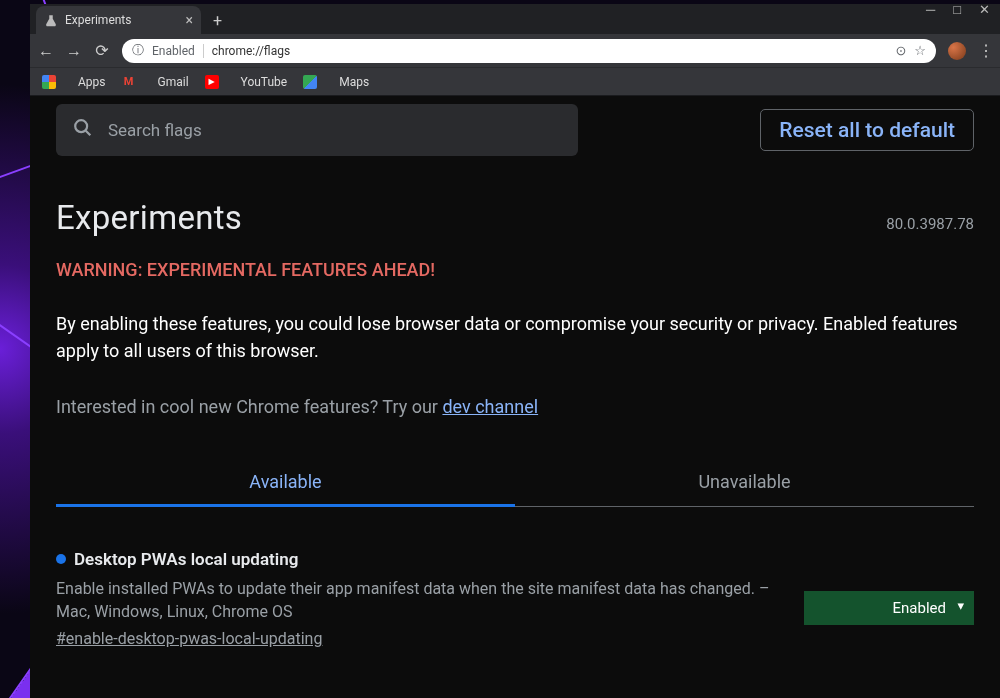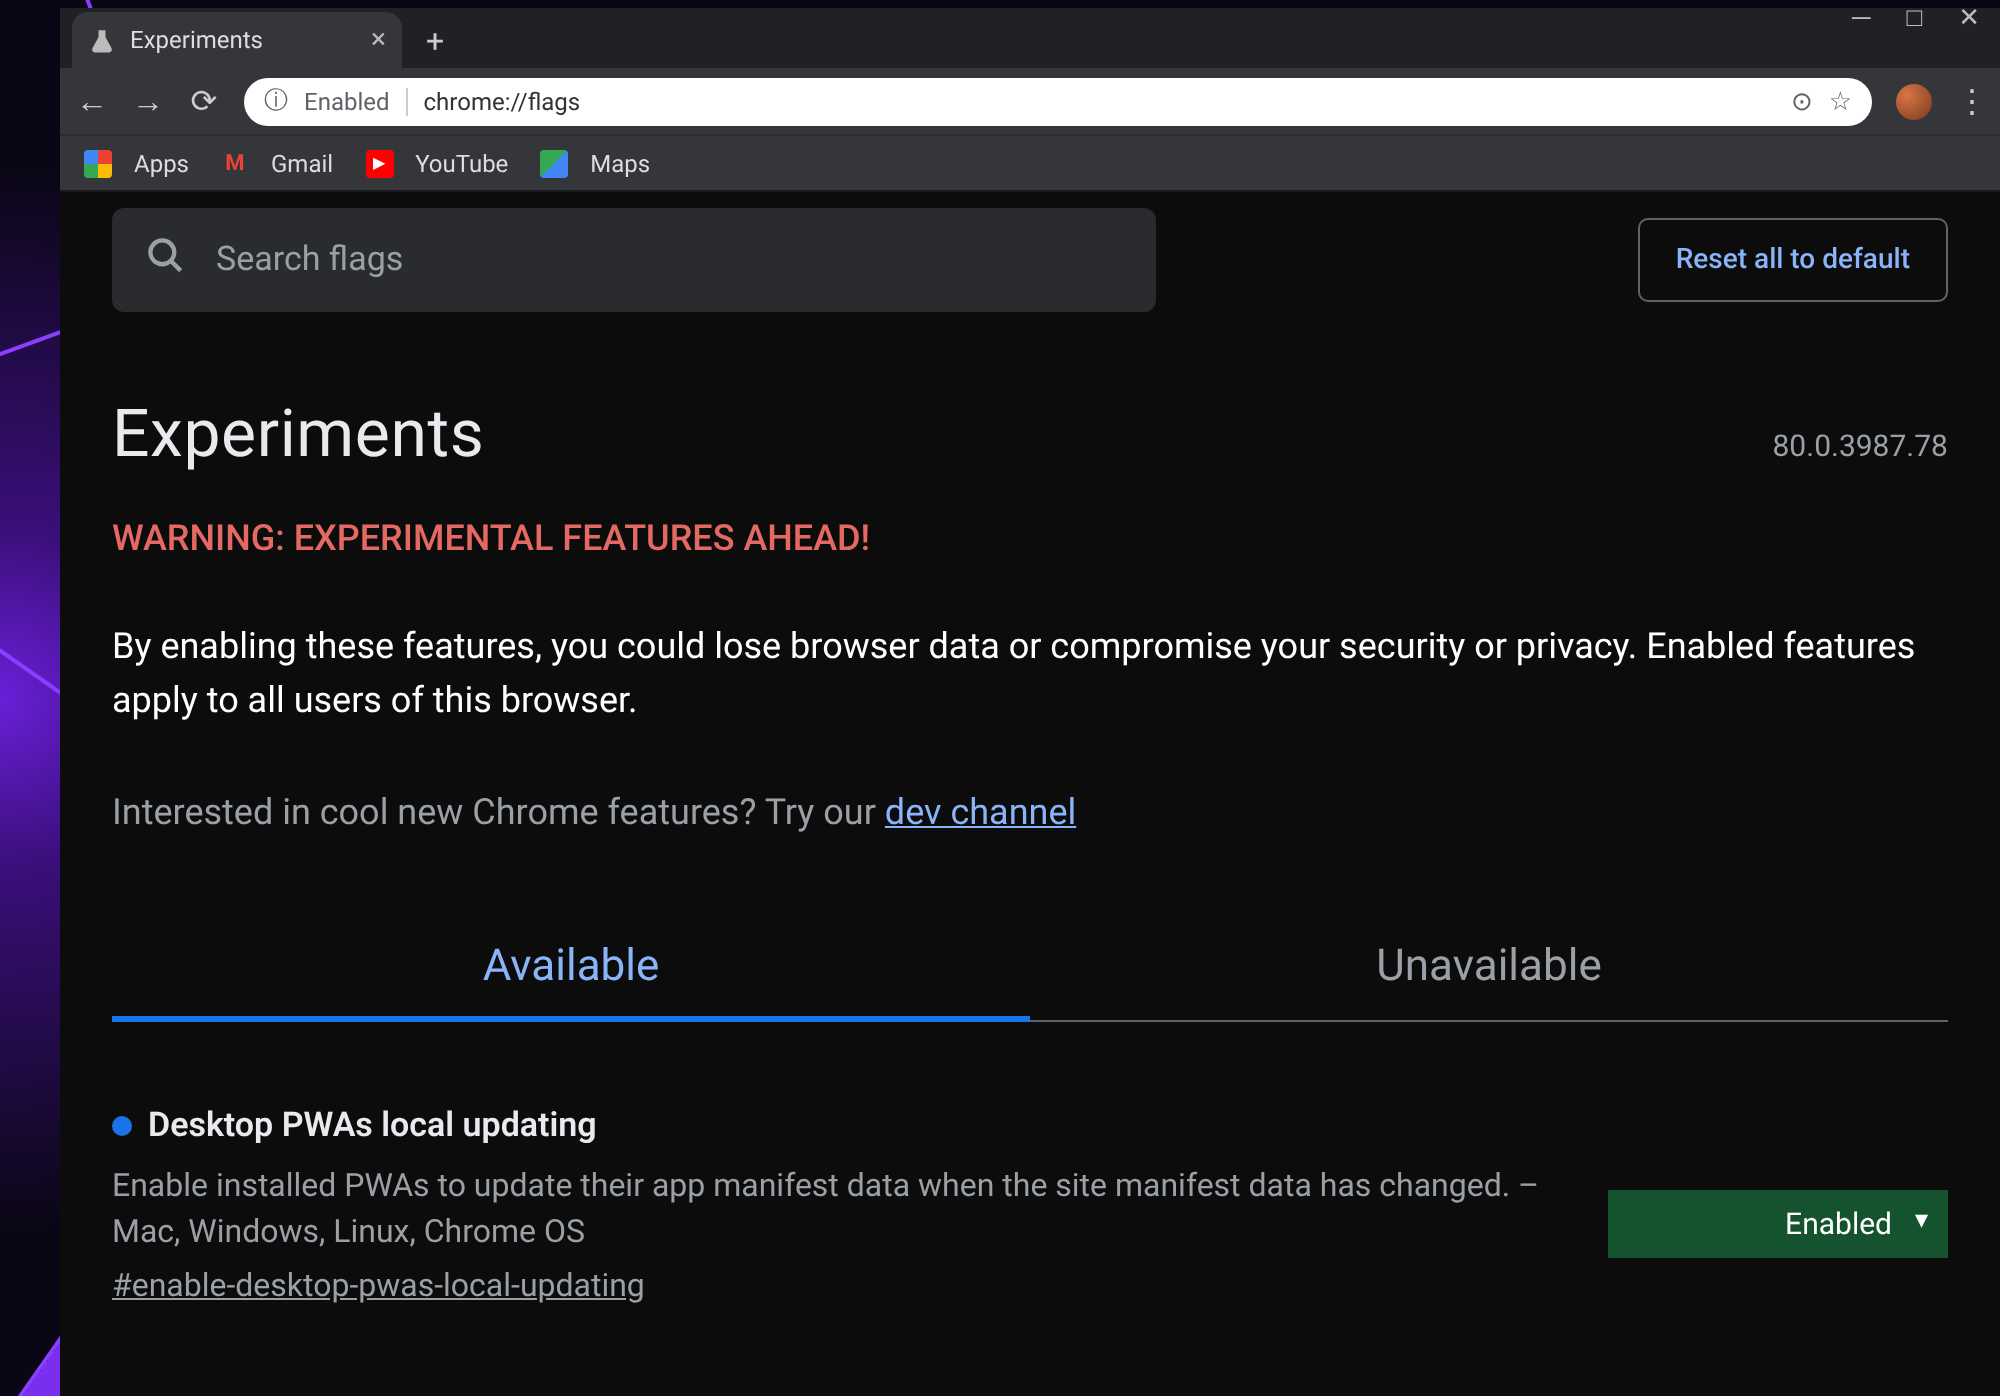--- a/index.html
+++ b/index.html
@@ -31,46 +31,46 @@
 .omnibox { flex: 1; height: 24px; background: #fff; border-radius: 14px; display: flex; align-items: center; padding: 0 10px; gap: 8px; }
 .omnibox-secure { color: #5f6368; font-size: 12px; }
 .omnibox-scheme { color: #5f6368; font-size: 12px; border-right: 1px solid #ccc; padding-right: 8px; }
 .omnibox-url { color: #333; font-size: 12px; flex: 1; }
 .omnibox-icon { color: #5f6368; font-size: 13px; cursor: pointer; }
 .avatar { width: 18px; height: 18px; border-radius: 50%; background: radial-gradient(circle at 30% 30%, #d97548, #7a3a1a); cursor: pointer; }
 .menu-dots { color: #ccc; font-size: 16px; cursor: pointer; letter-spacing: -2px; }
 
 
 .bookmarks { height: 28px; background: #35363a; display: flex; align-items: center; padding: 0 12px; gap: 16px; border-bottom: 1px solid #1a1b1e; }
-.bookmark { display: flex; align-items: center; gap: 11px; color: #ddd; font-size: 12px; cursor: pointer; }
+.bookmark { display: flex; align-items: center; gap: 22px; color: #ddd; font-size: 12px; cursor: pointer; }
 .bm-icon { width: 14px; height: 14px; display: inline-flex; align-items: center; justify-content: center; font-size: 11px; }
 .apps-icon { background: conic-gradient(#ea4335 0 25%, #fbbc05 0 50%, #34a853 0 75%, #4285f4 0); border-radius: 2px; }
 .gmail-icon { color: #ea4335; font-weight: bold; }
 .youtube-icon { background: #ff0000; color: #fff; font-size: 8px; border-radius: 2px; }
 .maps-icon { background: linear-gradient(135deg, #34a853 50%, #4285f4 50%); border-radius: 2px; }
 
 
 .page { flex: 1; background: #0c0c0c; overflow: hidden; padding: 0 26px 0 26px; color: #e8eaed; }
 .search-row { display: flex; gap: 20px; align-items: center; margin-top: 8px; }
 .search-box { flex: 1; max-width: 522px; height: 52px; background: #2a2b2e; border-radius: 6px; display: flex; align-items: center; padding: 0 16px; gap: 14px; cursor: text; }
 .search-icon { color: #9aa0a6; }
 .search-placeholder { color: #9aa0a6; font-size: 17px; }
-.reset-btn { margin-left: auto; height: 42px; padding: 0 18px; border: 1px solid #5f6368; border-radius: 5px; color: #8ab4f8; background: transparent; font-size: 14px; font-weight: 500; cursor: pointer; }
+.reset-btn { margin-left: auto; height: 42px; padding: 0 18px; border: 1px solid #5f6368; border-radius: 5px; color: #8ab4f8; background: transparent; font-size: 21px; font-weight: 500; cursor: pointer; }
 
 .header-row { display: flex; justify-content: space-between; align-items: baseline; margin-top: 42px; }
 h1.page-title { font-size: 33px; font-weight: 400; letter-spacing: 0.3px; }
 .version { color: #9aa0a6; font-size: 15px; }
 
 .warning { color: #e46962; font-size: 18px; font-weight: 500; margin-top: 22px; }
 .warning-body { color: #fff; font-size: 18px; line-height: 1.5; margin-top: 30px; max-width: 920px; }
 .interest { color: #9aa0a6; font-size: 18px; margin-top: 32px; }
 .interest a { color: #8ab4f8; text-decoration: underline; cursor: pointer; }
 
 .tabs-row { display: flex; margin-top: 40px; }
-.ctab { flex: 1; text-align: center; padding: 14px 0; font-size: 22px; cursor: pointer; border-bottom: 1px solid #5f6368; color: #9aa0a6; }
+.ctab { flex: 1; text-align: center; padding: 14px 0; font-size: 18px; cursor: pointer; border-bottom: 1px solid #5f6368; color: #9aa0a6; }
 .ctab.active { color: #8ab4f8; border-bottom: 3px solid #1a73e8; padding-bottom: 12px; }
 
 .flag { margin-top: 42px; display: flex; gap: 28px; }
 .flag-main { flex: 1; }
 .flag-title { font-size: 17px; font-weight: 600; color: #e8eaed; display: flex; align-items: center; gap: 8px; }
 .dot { width: 10px; height: 10px; border-radius: 50%; background: #1a73e8; display: inline-block; }
 .flag-desc { color: #9aa0a6; font-size: 16px; line-height: 1.45; margin-top: 8px; }
 .flag-anchor { color: #9aa0a6; font-size: 16px; text-decoration: underline; margin-top: 6px; display: inline-block; cursor: pointer; }
 .flag-select { width: 170px; height: 34px; background: #14532d; color: #fff; border: none; font-size: 15px; padding: 0 28px 0 14px; cursor: pointer; appearance: none; position: relative; align-self: center; text-align: right; }
 .select-wrap { position: relative; align-self: center; margin-top: 18px; }

